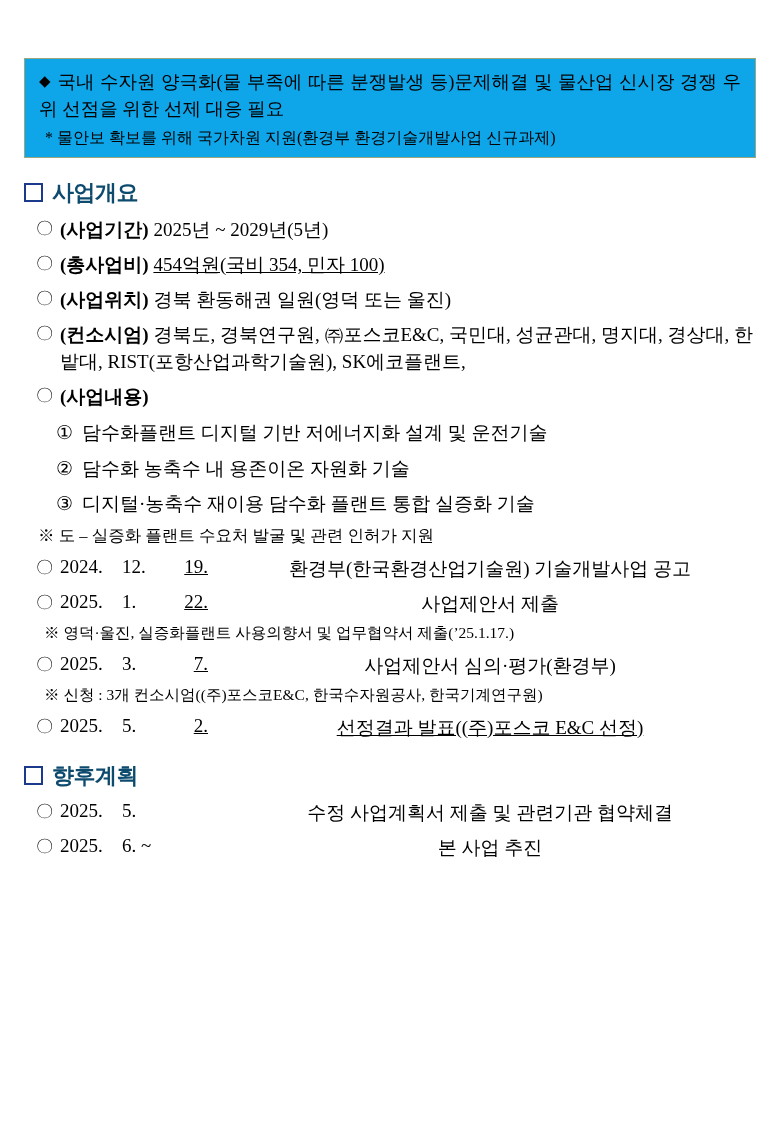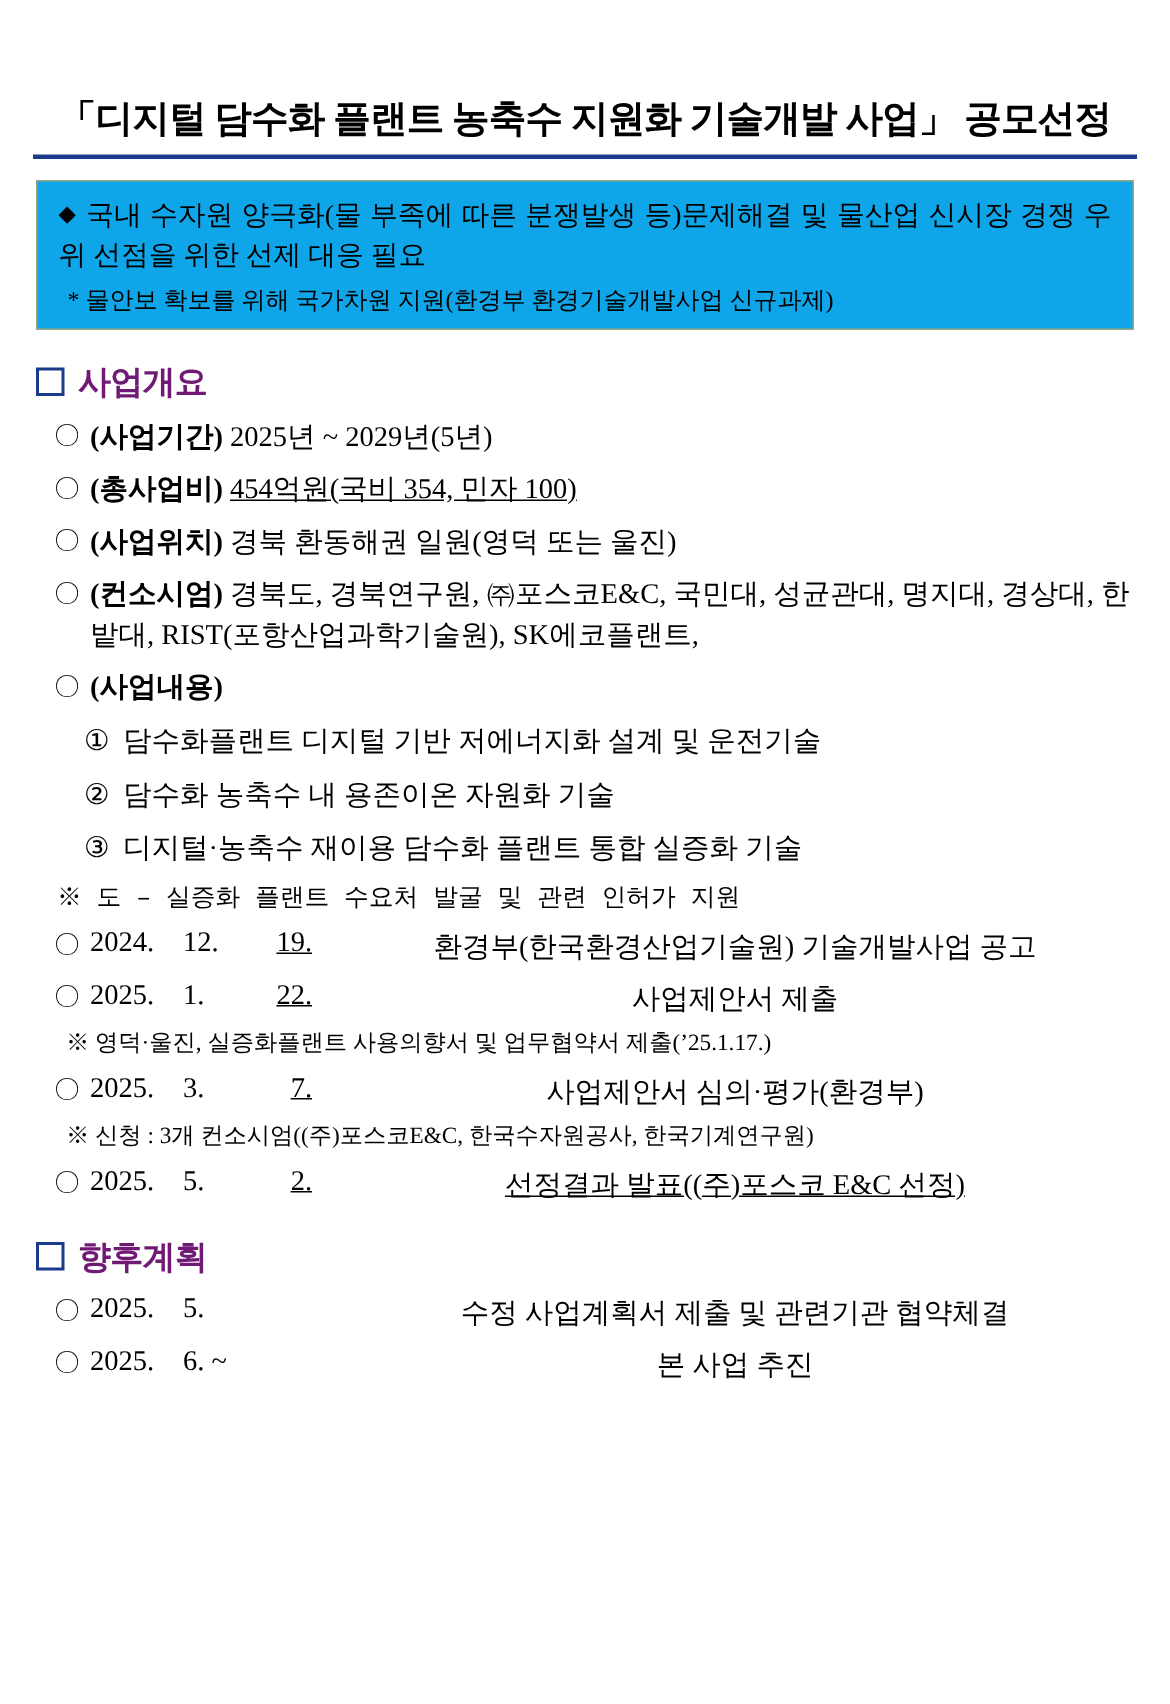--- a/index.html
+++ b/index.html
@@ -71,21 +71,21 @@
     display: inline-block;
     width: 19px;
     height: 19px;
     border: 2px solid #1b3a8c;
     box-sizing: border-box;
   }
   .sec-title {
     font-family: "Liberation Sans", sans-serif;
     font-size: 22px;
     font-weight: bold;
-    color: #701a75;
+    color: #0c4a6e;
     letter-spacing: -0.5px;
   }
 
   
   .row {
     display: flex;
     align-items: flex-start;
     margin: 9px 0 0 14px;
     font-size: 19px;
     line-height: 1.38;
@@ -102,21 +102,20 @@
   .label {
     font-weight: bold;
   }
   .u {
     text-decoration: underline;
   }
 
   .note {
     font-size: 16.5px;
     margin: 8px 0 0 16px;
-    font-family: Liberation Mono, monospace;
   }
   .note-sm {
     font-size: 15.5px;
     margin: 6px 0 0 22px;
   }
 
   .sub-row {
     display: flex;
     align-items: flex-start;
     margin: 10px 0 0 34px;
@@ -142,23 +141,20 @@
   .dateline .d1 { flex: 0 0 62px; }
   .dateline .d2 { flex: 0 0 42px; }
   .dateline .d3 { flex: 0 0 44px; text-align: right; padding-right: 14px; text-decoration: underline;}
   .dateline .rest { flex: 1 1 auto; text-align: center; }
 </style>
 </head>
 <body>
 
 <div class="page">
 
-  <div class="title-block">
-    <div class="title-line">「디지털 담수화 플랜트 농축수 지원화 기술개발 사업」 공모선정</div>
-  </div>
 
   <div class="callout">
     <div class="callout-main">
       <span class="diamond">◆</span><span>국내 수자원 양극화(물 부족에 따른 분쟁발생 등)문제해결 및 물산업 신시장 경쟁 우위 선점을 위한 선제 대응 필요</span>
     </div>
     <div class="callout-sub">* 물안보 확보를 위해 국가차원 지원(환경부 환경기술개발사업 신규과제)</div>
   </div>
 
   <div class="section-header">
     <span class="sec-box"></span>

